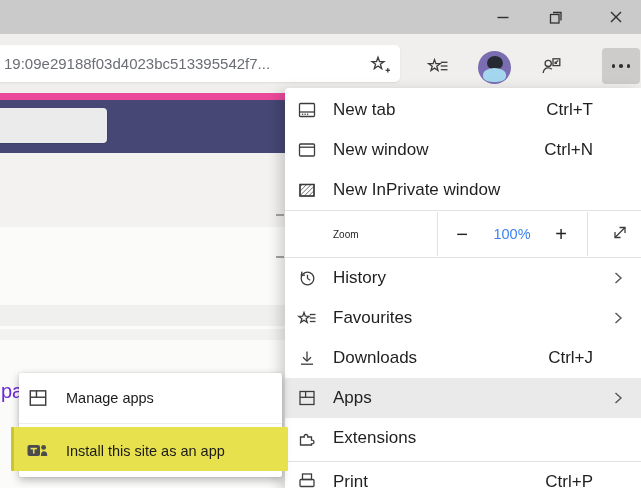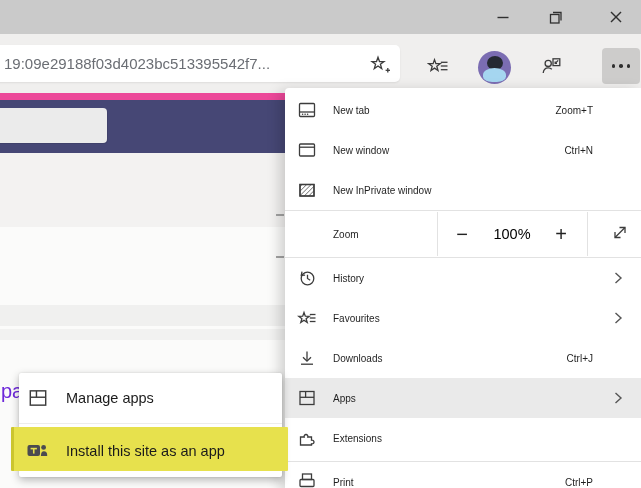--- a/index.html
+++ b/index.html
@@ -33,32 +33,32 @@
   .band1{position:absolute;left:0;top:305px;width:641px;height:21px;background:#f0f0ef;z-index:1;}
   .band2{position:absolute;left:0;top:329px;width:641px;height:11px;background:#f2f2f1;z-index:1;}
   .scrollmark{position:absolute;left:276px;width:8px;height:2px;background:#a3a3a3;z-index:2;}
   .pagetext{position:absolute;left:1px;top:380px;font-size:20px;color:#6d28d9;z-index:2;}
   
   .menupanel{
     position:absolute;left:285px;top:88px;width:356px;height:401px;background:#ffffff;
     box-shadow:-5px 3px 14px rgba(0,0,0,.18);border-top-left-radius:4px;
     padding-top:2px;box-sizing:border-box;z-index:50;
   }
-  .mrow{display:flex;align-items:center;height:40px;padding:0 48px 0 12px;position:relative;font-size:10px;color:#1f1f1f;}
+  .mrow{display:flex;align-items:center;height:40px;padding:0 48px 0 12px;position:relative;font-size:17px;color:#1f1f1f;}
   .mrow.hovered{background:#eaeaea;}
   .micon{width:20px;height:20px;margin-right:16px;flex:none;display:flex;}
   .mlabel{flex:1;white-space:nowrap;}
   .mshort{flex:none;white-space:nowrap;}
   .mchev{position:absolute;right:17px;top:50%;transform:translateY(-50%);display:flex;}
   hr.msep{border:none;border-top:1px solid #e2e2e2;margin:0;}
   .zoomrow{height:44px;position:relative;margin:1px 0;}
   .zlabel{position:absolute;left:48px;top:50%;transform:translateY(-50%);font-size:10px;color:#1f1f1f;}
   .vsep{position:absolute;top:0;bottom:0;width:1px;background:#e2e2e2;}
   .zbtn{position:absolute;top:50%;transform:translate(-50%,-50%);background:none;border:none;font-size:20px;color:#222;padding:2px 8px;font-family:inherit;}
-  .zval{position:absolute;left:227px;top:50%;transform:translate(-50%,-50%);font-size:14.5px;color:#000000;}
+  .zval{position:absolute;left:227px;top:50%;transform:translate(-50%,-50%);font-size:14.5px;color:#3b82f6;}
   .zexpand{position:absolute;left:335px;top:50%;transform:translate(-50%,-50%);background:none;border:none;padding:2px;display:flex;}
   
   .subpanel{
     position:absolute;left:19px;top:373px;width:263px;height:104px;background:#ffffff;border-radius:2px;
     box-shadow:0 3px 9px rgba(0,0,0,.28),0 0 2px rgba(0,0,0,.12);z-index:60;
   }
   .srow{position:relative;display:flex;align-items:center;height:50px;padding-left:8px;font-size:14.5px;color:#1b1b1b;z-index:2;}
   .srow2{height:53px;}
   .sicon{width:22px;height:22px;margin-right:17px;flex:none;display:flex;}
   hr.ssep{border:none;border-top:1px solid #ececec;margin:0;position:relative;z-index:2;}
@@ -164,21 +164,21 @@
     <span class="micon">
       <svg class="icon" width="20" height="20" viewBox="0 0 20 20">
         <rect x="2.5" y="3.5" width="15" height="13" rx="1"></rect>
         <line x1="2.5" y1="12" x2="17.5" y2="12"></line>
         <circle cx="5.6" cy="14.3" r="0.8" fill="#3c3c3c" stroke="none"></circle>
         <circle cx="8.1" cy="14.3" r="0.8" fill="#3c3c3c" stroke="none"></circle>
         <circle cx="10.6" cy="14.3" r="0.8" fill="#3c3c3c" stroke="none"></circle>
       </svg>
     </span>
     <span class="mlabel">New tab</span>
-    <span class="mshort">Zoom+T</span>
+    <span class="mshort">Ctrl+T</span>
   </div>
 
   <div class="mrow">
     <span class="micon">
       <svg class="icon" width="20" height="20" viewBox="0 0 20 20">
         <rect x="2.5" y="4" width="15" height="12" rx="1"></rect>
         <line x1="2.5" y1="7.2" x2="17.5" y2="7.2"></line>
       </svg>
     </span>
     <span class="mlabel">New window</span>

